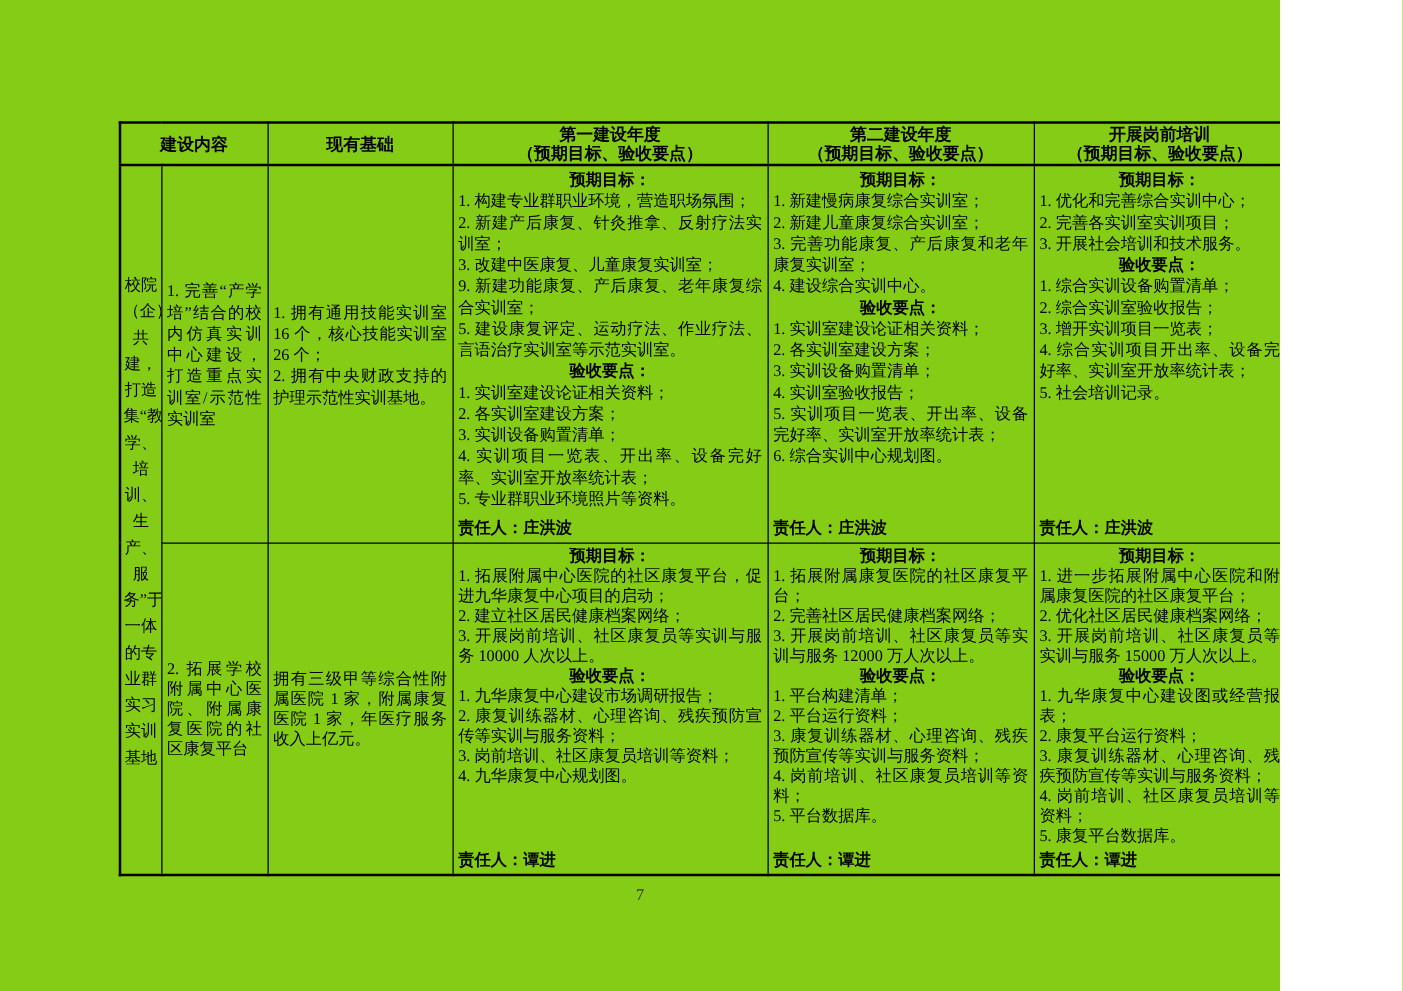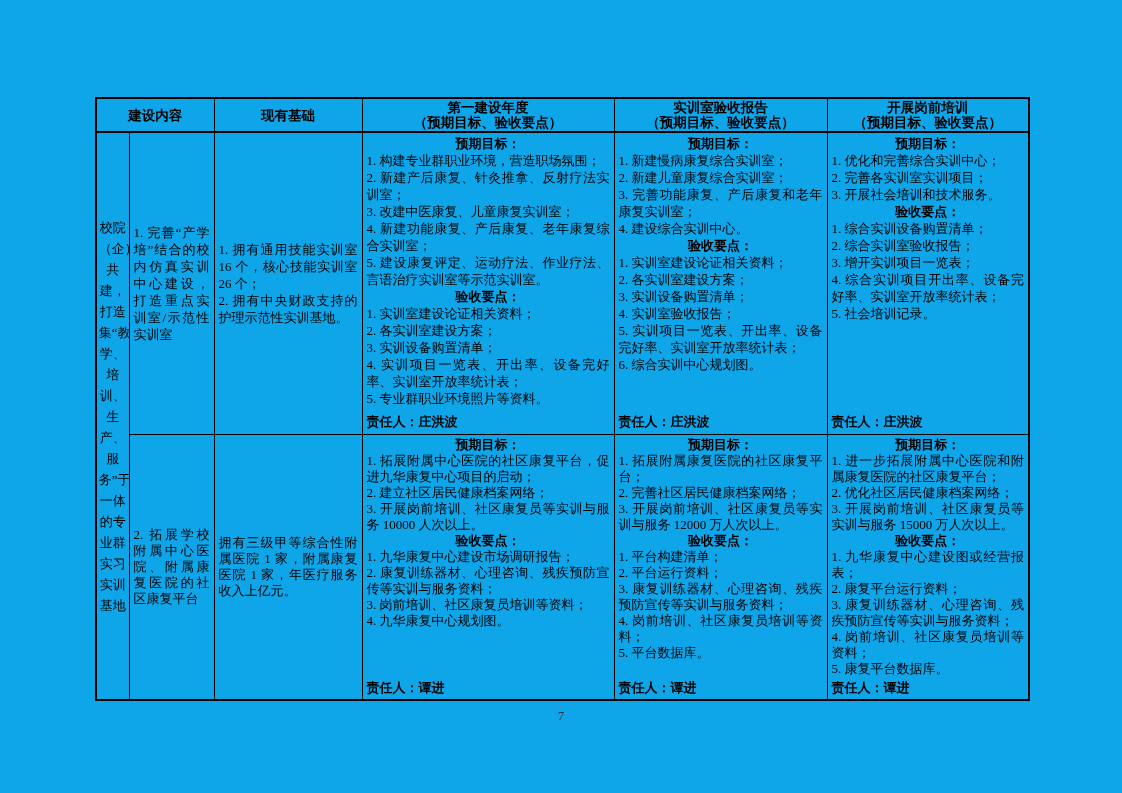--- a/index.html
+++ b/index.html
@@ -5,22 +5,22 @@
   * { box-sizing: border-box; }
   html, body { margin: 0; padding: 0; }
   body {
     width: 1122px; height: 793px;
     background: #ffffff;
     font-family: "Liberation Serif", "DejaVu Serif", serif;
     color: #000;
   }
   .page {
     position: relative;
-    width: 1122px; height: 793px;
-    background: #0ea5e9;
+    width: 1024px; height: 793px;
+    background: #84cc16;
     overflow: hidden;
   }
   table.doc-table {
     position: absolute;
     left: 95px; top: 97px;
     width: 933px;
     border-collapse: collapse;
     table-layout: fixed;
     border: 2px solid #000;
   }
@@ -99,21 +99,21 @@
     </colgroup>
     <thead>
       <tr class="head-row">
         <th colspan="2">建设内容</th>
         <th>现有基础</th>
         <th>
           <div>第一建设年度</div>
           <div>（预期目标、验收要点）</div>
         </th>
         <th>
-          <div>实训室验收报告</div>
+          <div>第二建设年度</div>
           <div>（预期目标、验收要点）</div>
         </th>
         <th>
           <div>开展岗前培训</div>
           <div>（预期目标、验收要点）</div>
         </th>
       </tr>
     </thead>
     <tbody>
       <tr class="row1">
@@ -126,21 +126,21 @@
         <td class="basis-cell">
           <div class="items">1. 拥有通用技能实训室 16 个，核心技能实训室 26 个；
 2. 拥有中央财政支持的护理示范性实训基地。</div>
         </td>
         <td class="year-cell">
           <div class="cell-flex">
             <div class="sec-label">预期目标：</div>
             <div class="items">1. 构建专业群职业环境，营造职场氛围；
 2. 新建产后康复、针灸推拿、反射疗法实训室；
 3. 改建中医康复、儿童康复实训室；
-4. 新建功能康复、产后康复、老年康复综合实训室；
+9. 新建功能康复、产后康复、老年康复综合实训室；
 5. 建设康复评定、运动疗法、作业疗法、言语治疗实训室等示范实训室。</div>
             <div class="sec-label">验收要点：</div>
             <div class="items">1. 实训室建设论证相关资料；
 2. 各实训室建设方案；
 3. 实训设备购置清单；
 4. 实训项目一览表、开出率、设备完好率、实训室开放率统计表；
 5. 专业群职业环境照片等资料。</div>
             <div class="resp-line"><span>责任人：</span><span>庄洪波</span></div>
           </div>
         </td>

